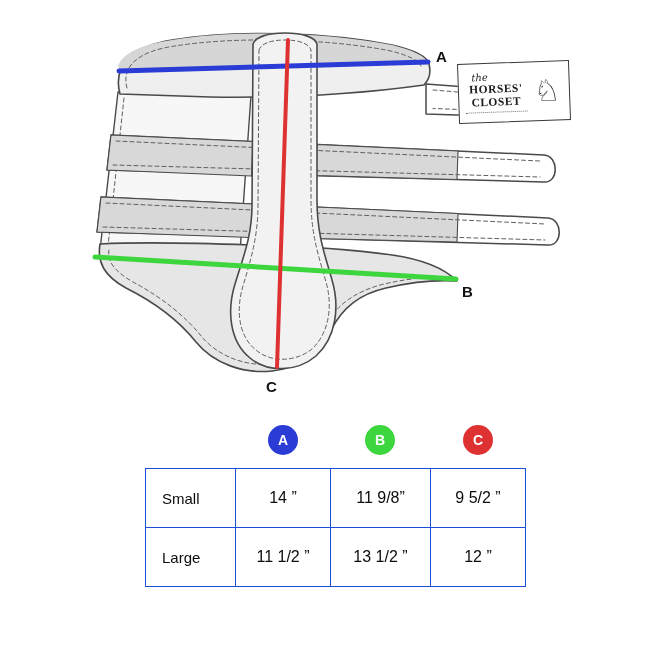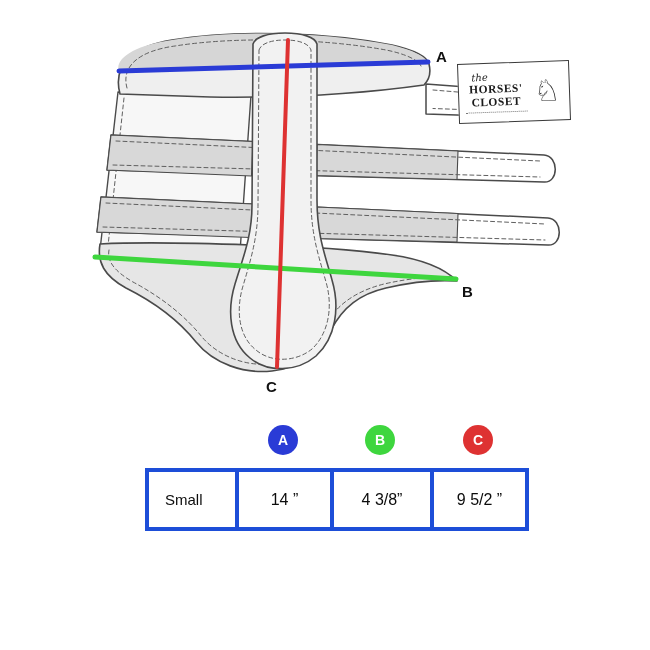--- a/index.html
+++ b/index.html
@@ -24,21 +24,21 @@
 
   .legend { position:absolute; top:425px; left:0; width:650px; height:30px; }
   .legend-circle { position:absolute; top:0; width:30px; height:30px; border-radius:50%;
                    color:#fff; font-size:14px; font-weight:bold;
                    display:flex; align-items:center; justify-content:center; }
   .legend-a { left:268px; background:#2a3bd6; }
   .legend-b { left:365px; background:#3ed63e; }
   .legend-c { left:463px; background:#de3232; }
 
   .size-table { position:absolute; left:145px; top:468px; border-collapse:collapse; table-layout:fixed; }
-  .size-table td { border:4px solid #1d4ed8; height:59px; font-size:16px; text-align:center;
+  .size-table td { border:1px solid #1d4ed8; height:59px; font-size:16px; text-align:center;
                    color:#0c0c0c; background:#fff; }
   .size-table td.row-label { text-align:left; padding-left:16px; font-size:15px; }
 </style>
 </head>
 <body>
 
 <div class="page">
 
   <svg class="diagram-svg" width="650" height="412" viewBox="0 0 650 412">
     <g stroke-linejoin="round" stroke-linecap="round">
@@ -134,19 +134,25 @@
     <colgroup>
       <col style="width:90px">
         <col style="width:95px">
         <col style="width:100px">
         <col style="width:95px">
     </colgroup>
     <tbody>
       <tr>
         <td class="row-label">Small</td>
         <td>14 ”</td>
-        <td>4 3/8”</td>
+        <td>11 9/8”</td>
         <td>9 5/2 ”</td>
+      </tr>
+      <tr>
+        <td class="row-label">Large</td>
+        <td>11 1/2 ”</td>
+        <td>13 1/2 ”</td>
+        <td>12 ”</td>
       </tr>
     </tbody>
   </table>
 
 </div>
 
 </body></html>

